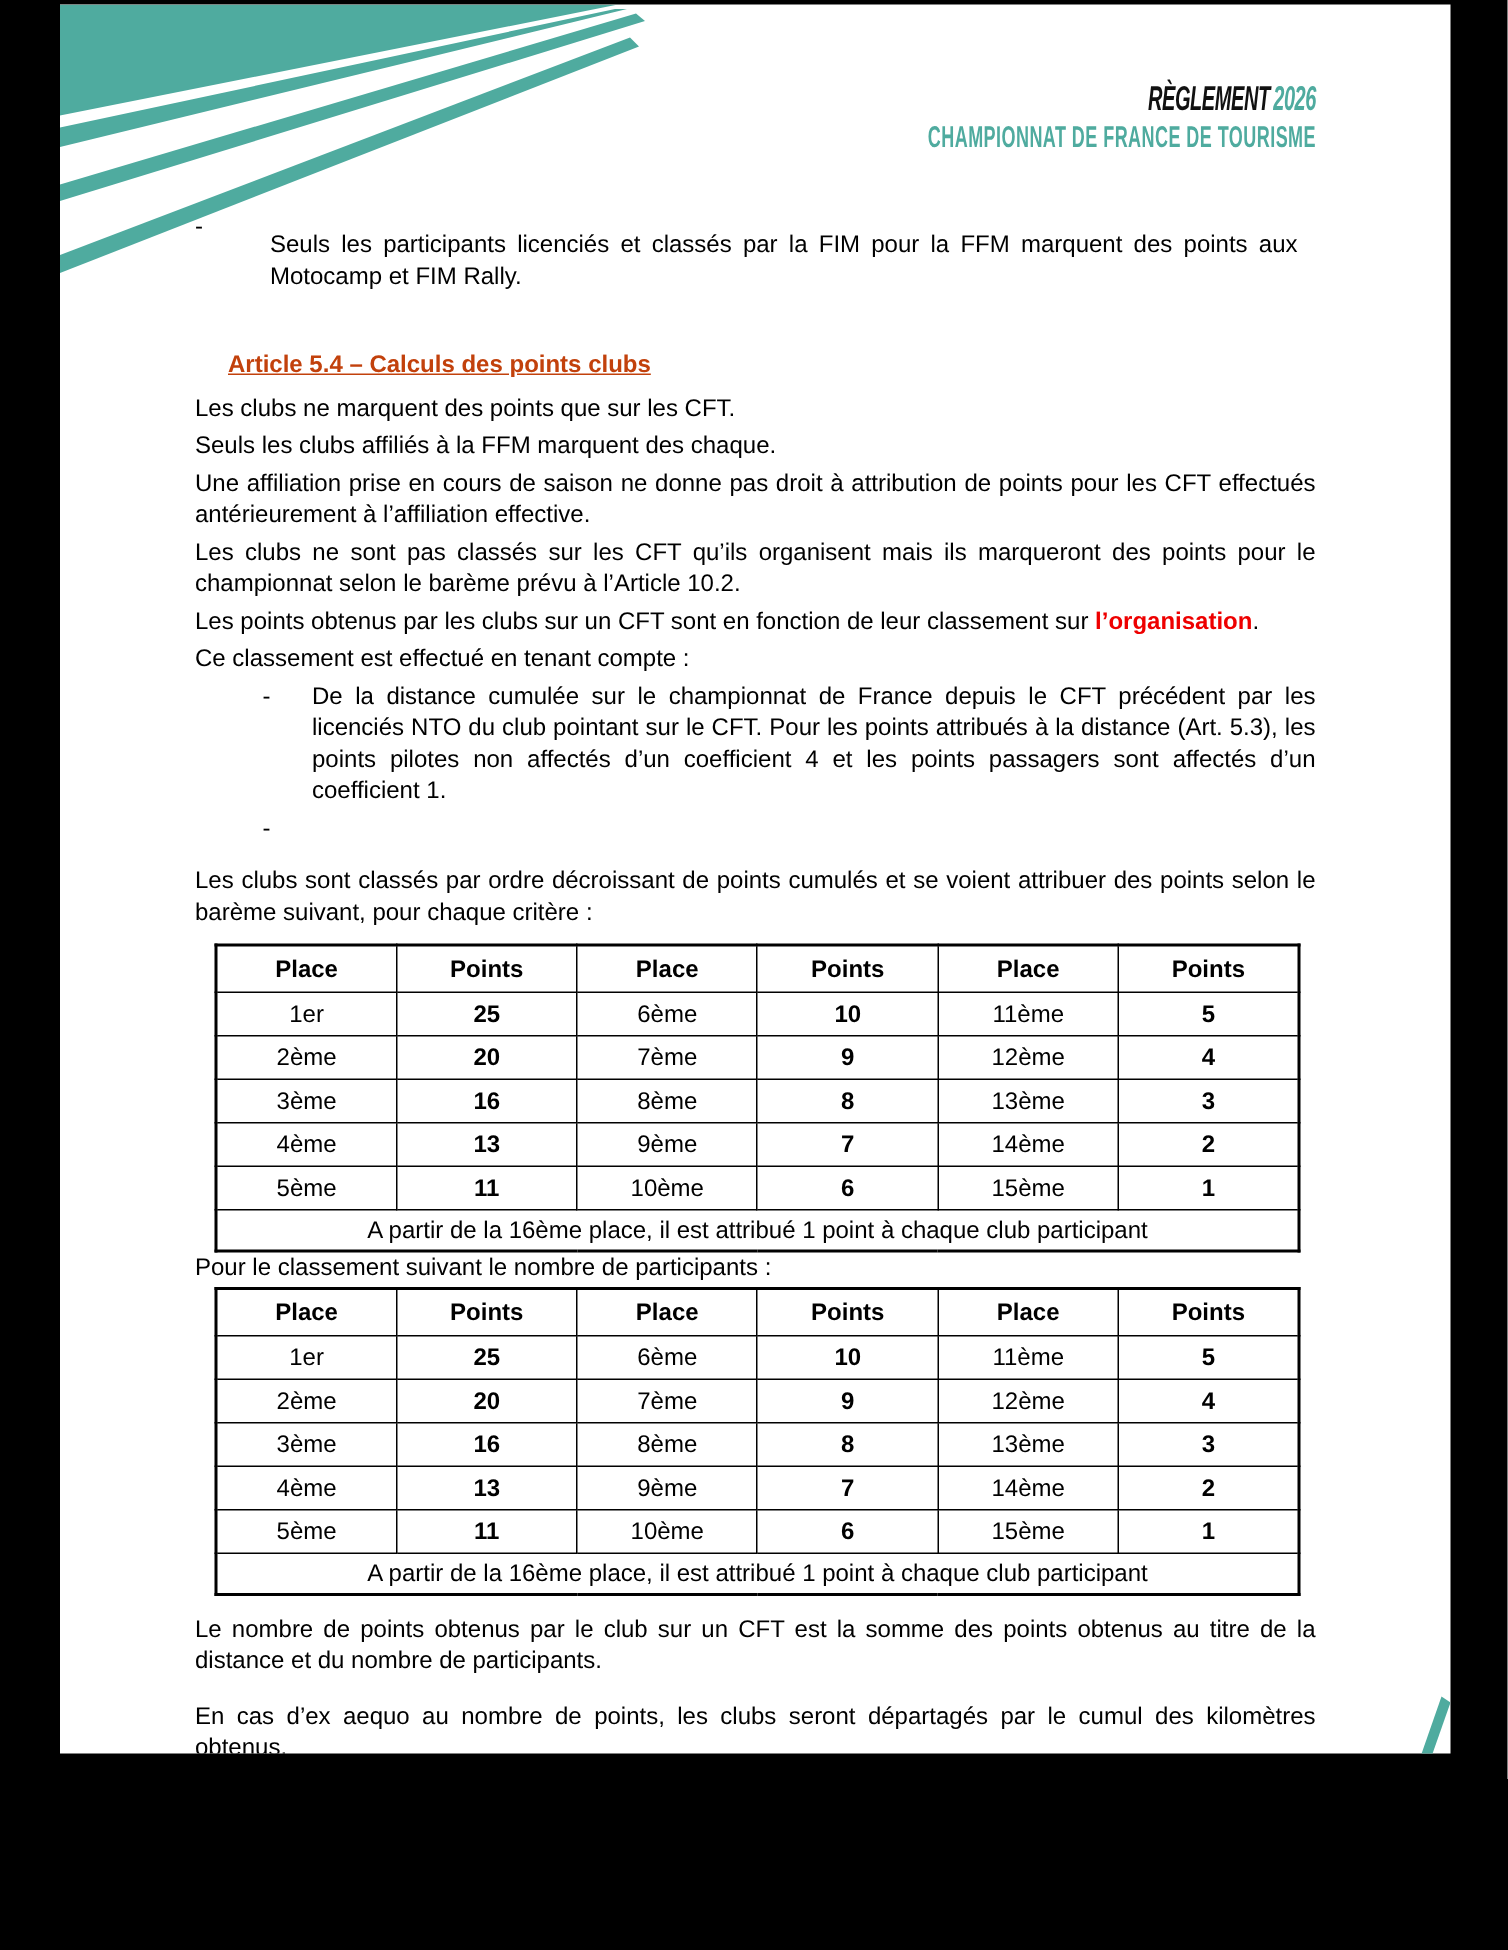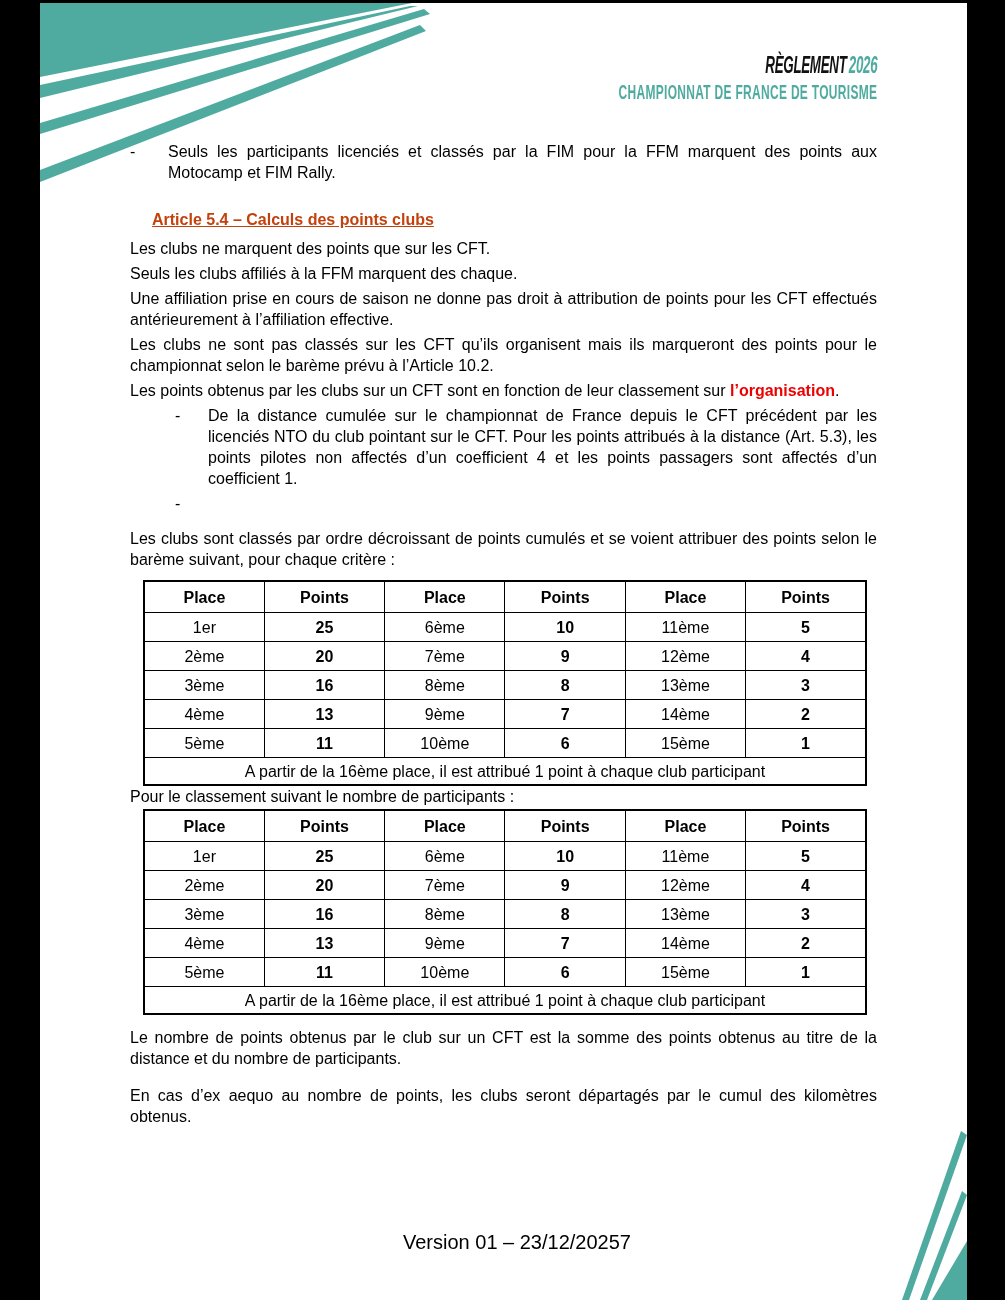--- a/index.html
+++ b/index.html
@@ -2,21 +2,21 @@
 <html><head>
 <meta charset="utf-8">
 <style>
   html,body{margin:0;padding:0;}
   body{
     width:1005px;height:1300px;position:relative;
     background:#000;
     font-family:"Liberation Sans",sans-serif;
   }
   .page{
-    position:absolute;left:40px;top:3px;width:927px;height:1297px;
+    position:absolute;left:40px;top:3px;width:927px;height:1166px;
     background:#ffffff;overflow:hidden;
   }
   .deco{position:absolute;left:0;top:0;pointer-events:none;}
 
   
   .masthead{position:absolute;top:51px;right:90px;text-align:right;}
   .mh-title{
     font-size:23px;font-weight:bold;font-style:italic;line-height:1;
     letter-spacing:-0.5px;white-space:nowrap;color:#111;
     transform:scaleX(0.58);transform-origin:100% 0;
@@ -29,21 +29,21 @@
   }
 
   
   .content{
     position:absolute;left:90px;top:138px;width:747px;
     font-size:16px;line-height:21px;color:#000;
   }
   .content p{margin:0 0 4px 0;text-align:justify;}
   .hang{display:flex;}
   .hang .marker{flex:0 0 38px;text-align:left;}
-  .hang .hang-text{flex:1;margin:0;text-align:justify;}
+  .hang .hang-text{flex:1;margin:12px;text-align:justify;}
   .article-heading{
     margin:26px 0 8px 22px;font-size:16px;font-weight:bold;
     color:#c2410c;text-decoration:underline;line-height:21px;
   }
   .red{color:#ee0000;font-weight:bold;}
   .bullets{margin:0 0 14px 45px;}
   .bullets .li{display:flex;}
   .bullets .marker{flex:0 0 33px;}
   .bareme{margin-bottom:10px !important;}
   .caption{margin-bottom:2px !important;text-align:left !important;}
@@ -97,20 +97,21 @@
       <p class="hang-text">Seuls les participants licenciés et classés par la FIM pour la FFM marquent des points aux Motocamp et FIM Rally.</p>
     </div>
 
     <div class="article-heading">Article 5.4 – Calculs des points clubs</div>
 
     <p>Les clubs ne marquent des points que sur les CFT.</p>
     <p>Seuls les clubs affiliés à la FFM marquent des chaque.</p>
     <p>Une affiliation prise en cours de saison ne donne pas droit à attribution de points pour les CFT effectués antérieurement à l’affiliation effective.</p>
     <p>Les clubs ne sont pas classés sur les CFT qu’ils organisent mais ils marqueront des points pour le championnat selon le barème prévu à l’Article 10.2.</p>
     <p><span>Les points obtenus par les clubs sur un CFT sont en fonction de leur classement sur </span><span class="red">l’organisation</span><span>.</span></p>
+    <p>Ce classement est effectué en tenant compte :</p>
 
     <div class="bullets">
       <div class="li">
         <span class="marker">-</span>
         <p class="hang-text">De la distance cumulée sur le championnat de France depuis le CFT précédent par les licenciés NTO du club pointant sur le CFT. Pour les points attribués à la distance (Art. 5.3), les points pilotes non affectés d’un coefficient 4 et les points passagers sont affectés d’un coefficient 1.</p>
       </div>
       <div class="li">
         <span class="marker">-</span>
       </div>
     </div>

